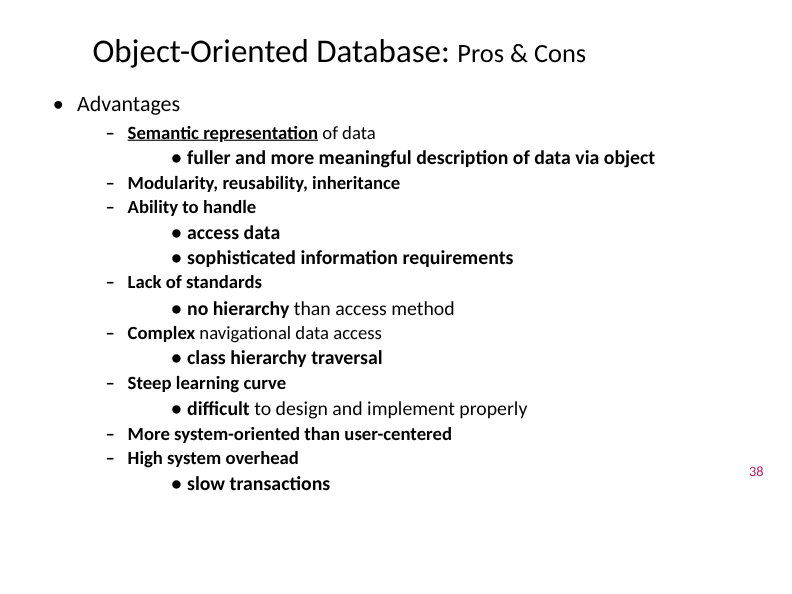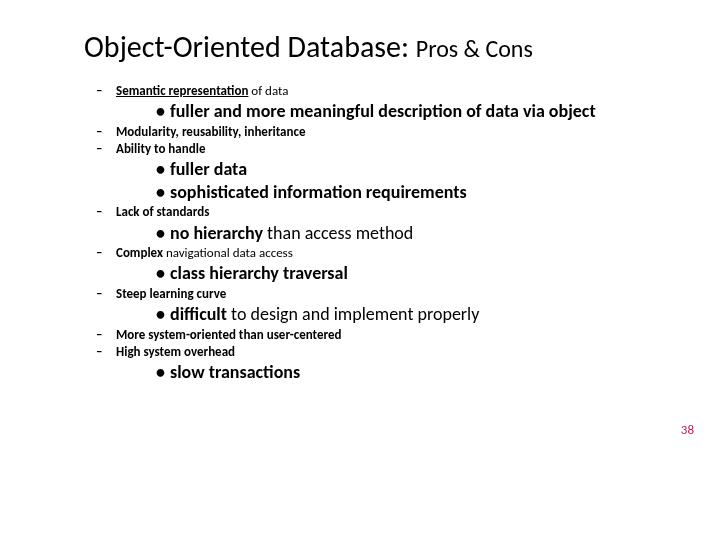--- a/index.html
+++ b/index.html
@@ -23,21 +23,21 @@
     font-weight: 400;
     margin: 0 0 18px 48px;
     letter-spacing: 0;
   }
   .title .main { }
   .title .sub { font-size: 24px; }
   ul { margin: 0; padding: 0; list-style: none; }
   li { line-height: 1.25; }
   .lvl1 { font-size: 20px; margin: 6px 0 2px 0; padding-left: 34px; position: relative; }
   .lvl1::before { content: "•"; position: absolute; left: 12px; }
-  .lvl2 { font-size: 13px; font-weight: 600; margin: 1px 0 1px 0; padding-left: 80px; position: relative; }
+  .lvl2 { font-size: 17px; font-weight: 600; margin: 1px 0 1px 0; padding-left: 80px; position: relative; }
   .lvl2::before { content: "–"; position: absolute; left: 60px; }
   .lvl3 { font-size: 18px; font-weight: 600; margin: 0; padding-left: 134px; position: relative; }
   .lvl3::before { content: "•"; position: absolute; left: 120px; }
   .w400 { font-weight: 400; }
   .underline { text-decoration: underline; }
   .pagenum {
     position: absolute;
     right: 26px;
     bottom: 14px;
     font-size: 13px;
@@ -46,27 +46,28 @@
 </style>
 </head>
 <body>
 
 <div class="slide">
   <h1 class="title">
     <span class="main">Object-Oriented Database: </span><span class="sub">Pros &amp; Cons</span>
   </h1>
 
   <ul>
+    <li class="lvl1">Advantages</li>
     <li class="lvl2">
       <span class="underline">Semantic representation</span><span class="w400"> of data</span>
     </li>
     <li class="lvl3">fuller and more meaningful description of data via object</li>
     <li class="lvl2">Modularity, reusability, inheritance</li>
     <li class="lvl2">Ability to handle</li>
-    <li class="lvl3">fuller data</li>
+    <li class="lvl3">access data</li>
     <li class="lvl3">sophisticated information requirements</li>
 
     <li class="lvl2">Lack of standards</li>
     <li class="lvl3">
       <span>no hierarchy</span><span class="w400"> than access method</span>
     </li>
     <li class="lvl2">
       <span>Complex</span><span class="w400"> navigational data access</span>
     </li>
     <li class="lvl3">class hierarchy traversal</li>

